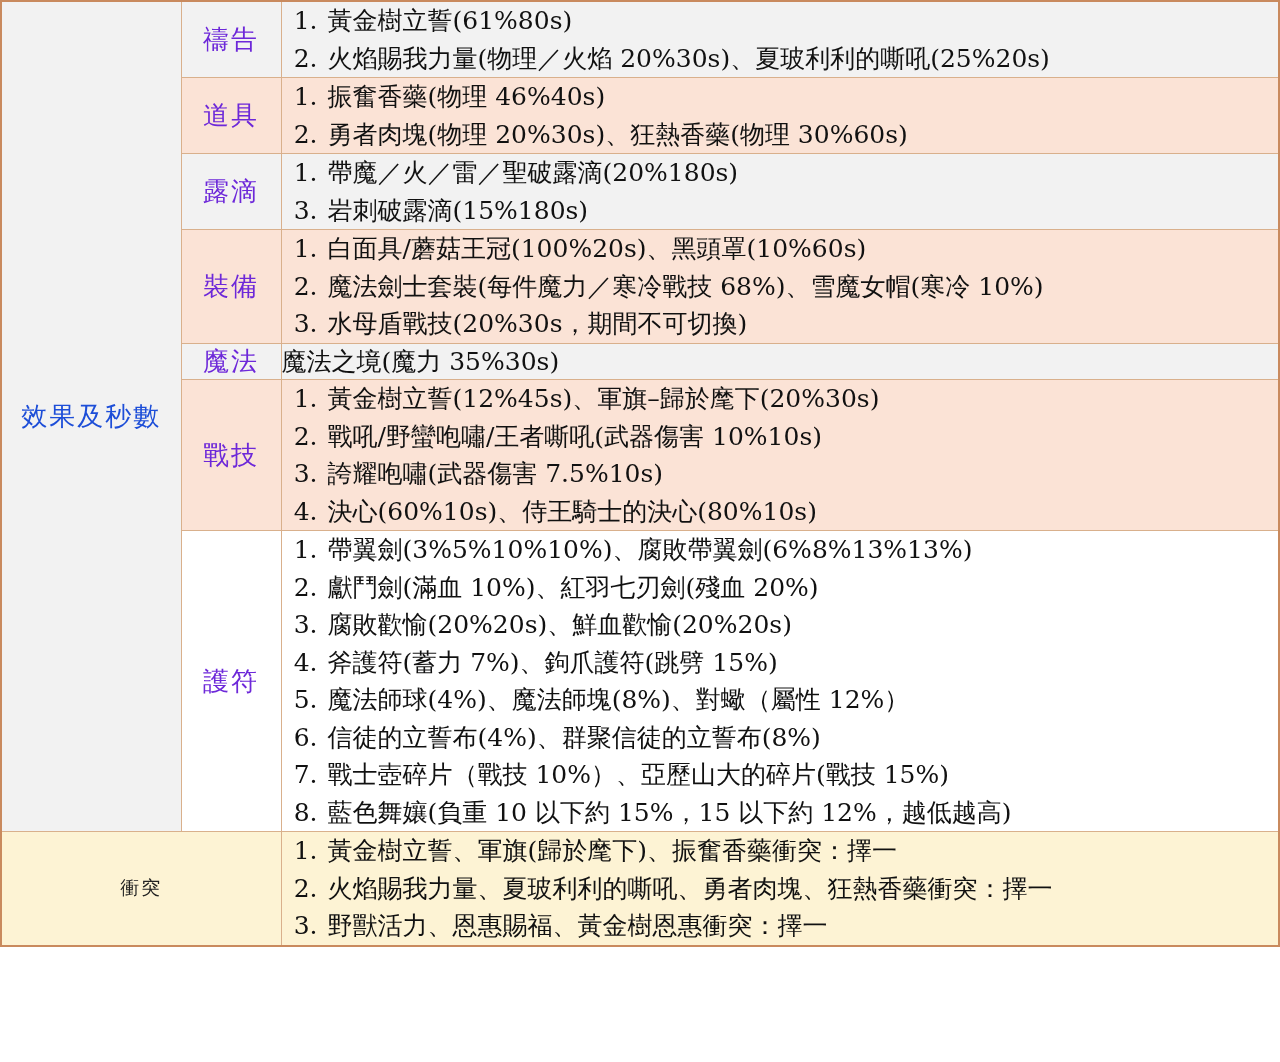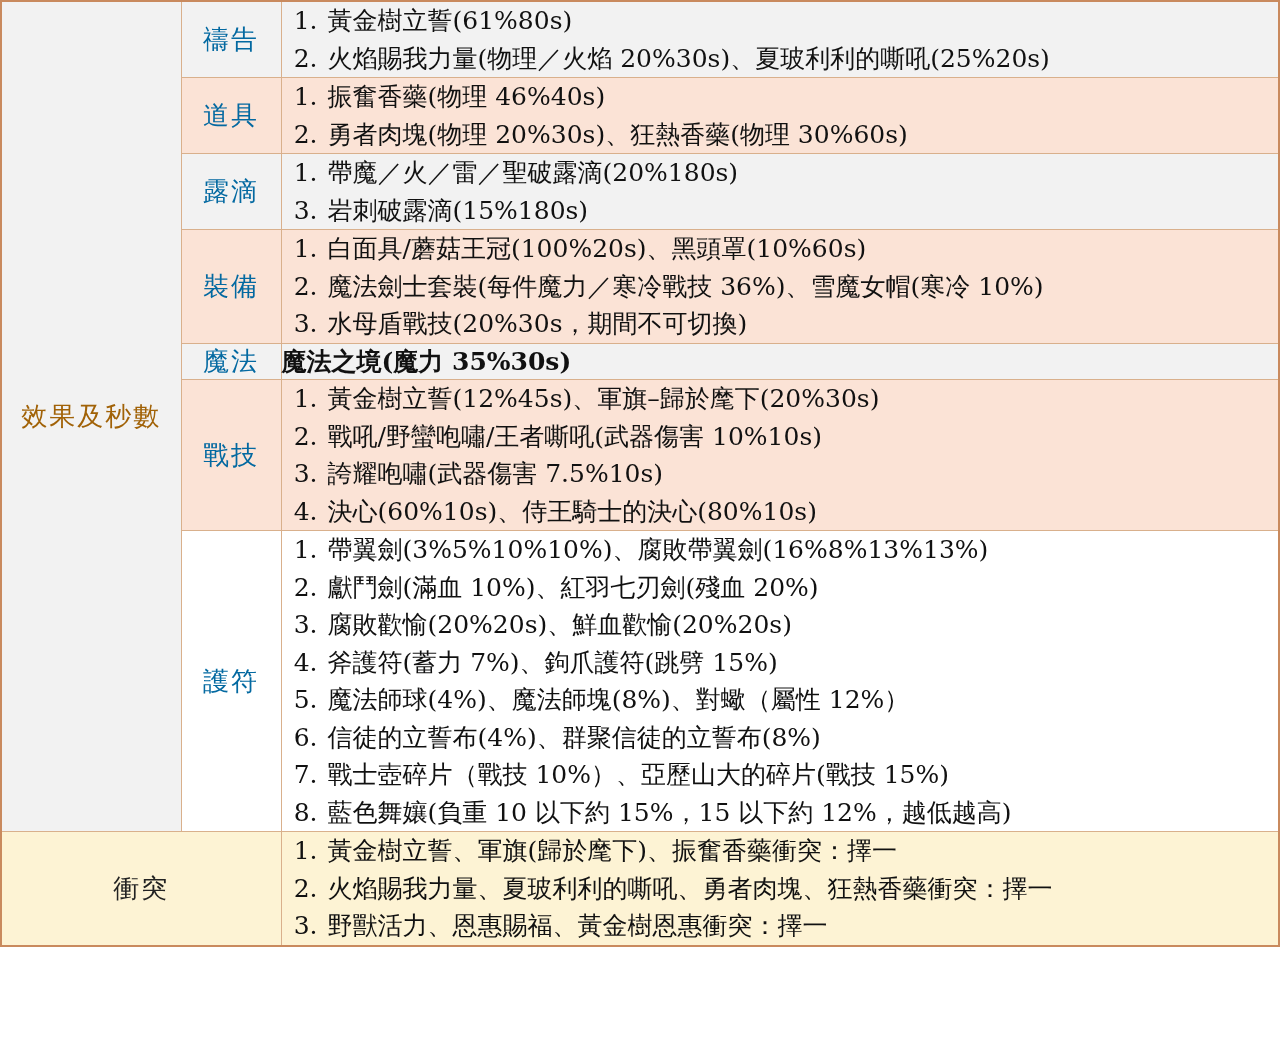--- a/index.html
+++ b/index.html
@@ -33,27 +33,27 @@
     border: 2px solid #c98a5e;
   }
   .col-cat { width: 180px; }
   .col-sub { width: 100px; }
 
   .cat-cell {
     text-align: center;
     font-size: 26px;
     letter-spacing: 2px;
     background: #f2f2f2;
-    color: #a16207;
+    color: #1d4ed8;
   }
   .sub-cell {
     text-align: center;
     font-size: 26px;
     letter-spacing: 2px;
-    color: #0369a1;
+    color: #6d28d9;
     font-family: Liberation Serif, serif;
   }
   .content-cell {
     padding: 6px 4px 6px 10px;
     font-size: 25px;
     line-height: 1.42;
     color: #111111;
   }
   .row-plain .sub-cell,
   .row-plain .content-cell { background: #f2f2f2; }
@@ -79,26 +79,25 @@
     flex: 0 0 46px;
     text-align: right;
     padding-right: 10px;
     box-sizing: border-box;
   }
   ol.items li .txt {
     flex: 1 1 auto;
   }
   .plain-text {
     white-space: nowrap;
-    font-weight: bold;
   }
   .conflict-cat {
     background: #fdf3d4;
     text-align: center;
-    font-size: 26px;
+    font-size: 19px;
     letter-spacing: 2px;
   }
   .conflict-content {
     background: #fdf3d4;
   }
 </style>
 </head>
 <body>
 
 <div class="table-wrap">
@@ -162,21 +161,21 @@
       <tr class="row-tint">
         <td class="sub-cell">裝備</td>
         <td class="content-cell">
           <ol class="items">
             <li>
                 <span class="num">1.</span>
                 <span class="txt">白面具/蘑菇王冠(100%20s)、黑頭罩(10%60s)</span>
               </li>
             <li>
                 <span class="num">2.</span>
-                <span class="txt">魔法劍士套裝(每件魔力／寒冷戰技 36%)、雪魔女帽(寒冷 10%)</span>
+                <span class="txt">魔法劍士套裝(每件魔力／寒冷戰技 68%)、雪魔女帽(寒冷 10%)</span>
               </li>
             <li>
                 <span class="num">3.</span>
                 <span class="txt">水母盾戰技(20%30s，期間不可切換)</span>
               </li>
           </ol>
         </td>
       </tr>
 
       <tr class="row-plain">
@@ -209,21 +208,21 @@
           </ol>
         </td>
       </tr>
 
       <tr class="row-white">
         <td class="sub-cell">護符</td>
         <td class="content-cell">
           <ol class="items">
             <li>
                 <span class="num">1.</span>
-                <span class="txt">帶翼劍(3%5%10%10%)、腐敗帶翼劍(16%8%13%13%)</span>
+                <span class="txt">帶翼劍(3%5%10%10%)、腐敗帶翼劍(6%8%13%13%)</span>
               </li>
             <li>
                 <span class="num">2.</span>
                 <span class="txt">獻鬥劍(滿血 10%)、紅羽七刃劍(殘血 20%)</span>
               </li>
             <li>
                 <span class="num">3.</span>
                 <span class="txt">腐敗歡愉(20%20s)、鮮血歡愉(20%20s)</span>
               </li>
             <li>

